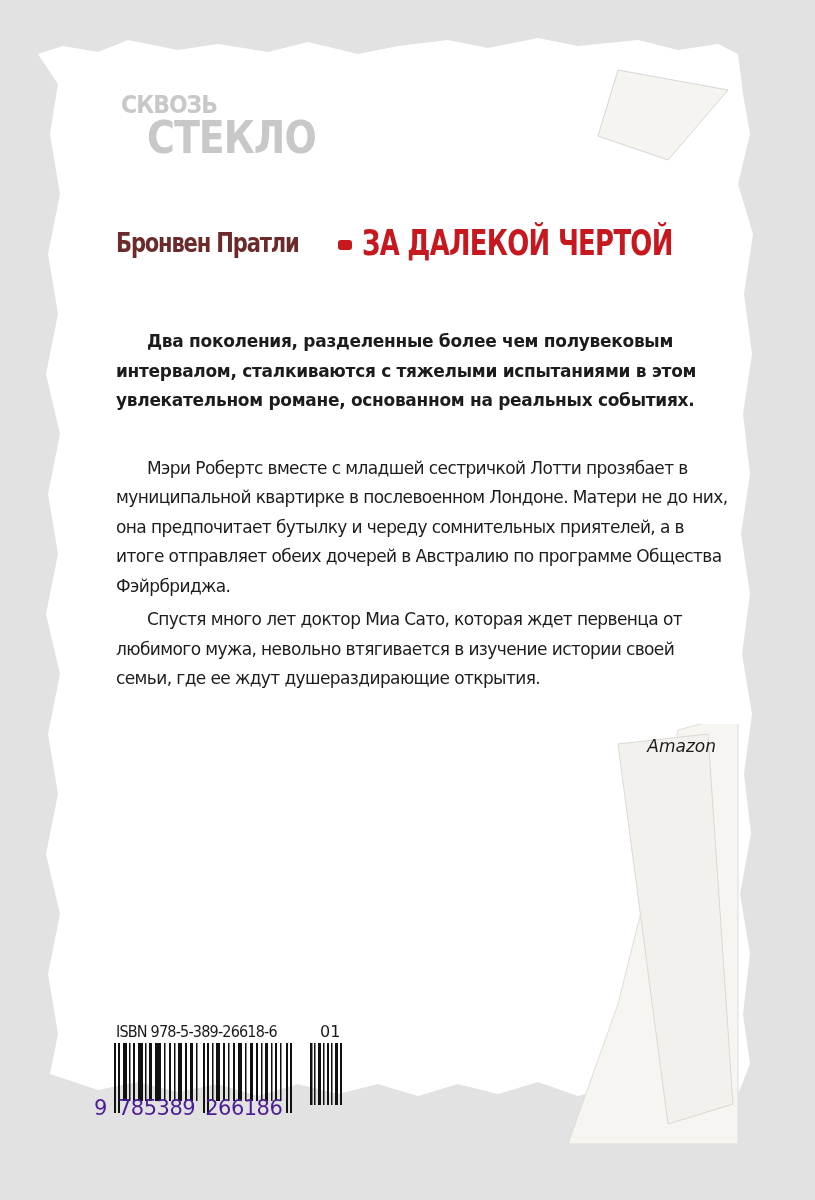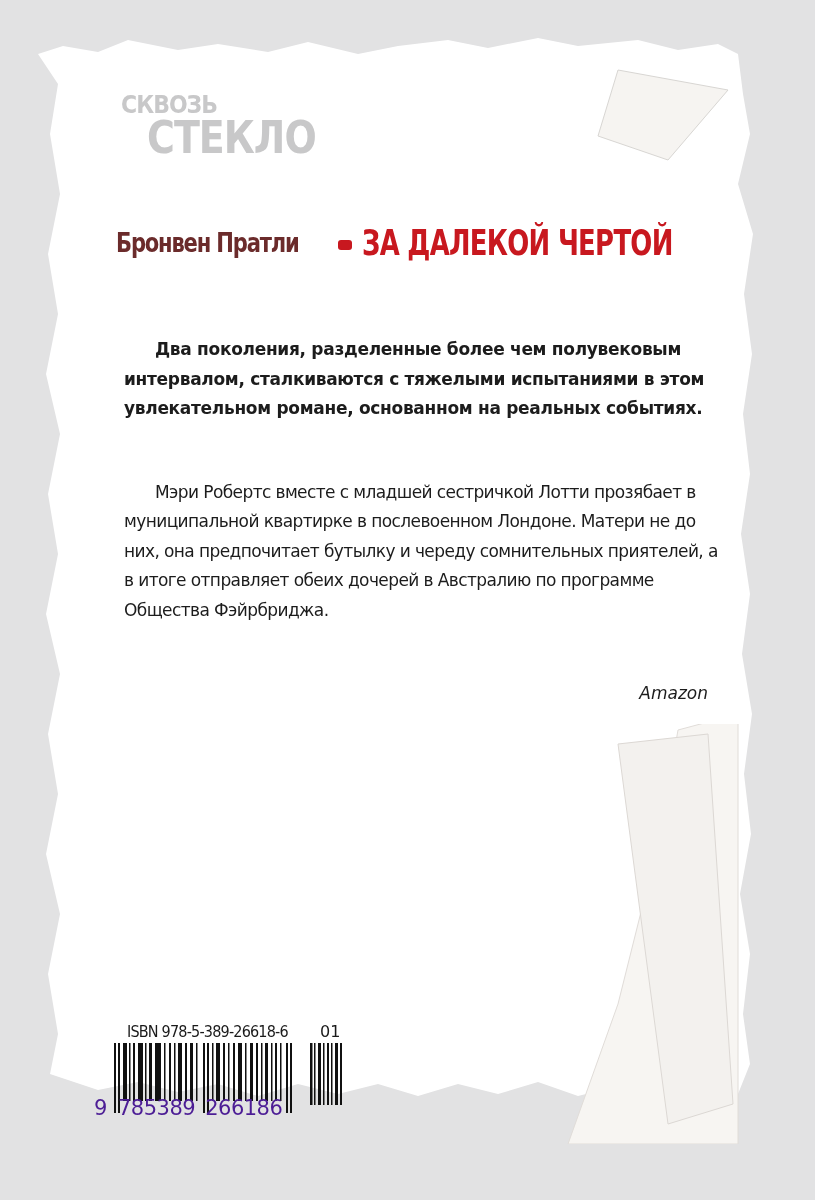--- a/index.html
+++ b/index.html
@@ -33,29 +33,29 @@
     font-family: "DejaVu Sans", sans-serif; font-weight: bold;
   }
   .author { color: #6b2b2b; font-size: 27px; letter-spacing: -1.5px; transform: scaleX(0.78); transform-origin: left center; display:inline-block; width: 222px; }
   .sep { width: 14px; height: 10px; background: #c8181f; border-radius: 3px; margin: 4px 10px 0 0; }
   .book-title { color: #c8181f; font-size: 36px; letter-spacing: -1px; transform: scaleX(0.72); transform-origin: left center; display:inline-block; }
   .blurb {
     position: absolute; left: 112px; top: 323px; width: 620px;
     font-family: "DejaVu Sans", sans-serif; color: #1c1c1c;
     font-size: 17px; line-height: 29.5px;
   }
-  .blurb p { margin: 12px; }
+  .blurb p { margin: 4px; }
   .lead { font-weight: bold; letter-spacing: -0.3px; }
   .indent { text-indent: 31px; }
   .gap { height: 30px; }
   .body-p { letter-spacing: -0.6px; }
   .quote { font-style: italic; font-family: "DejaVu Sans", sans-serif; letter-spacing: -0.6px; }
   .quote-src { text-align: right; font-style: italic; padding-right: 12px; }
   .barcode-wrap { position: absolute; left: 100px; top: 1022px; }
-  .isbn-text { position: absolute; left: 27px; top: 0; font-family: "DejaVu Sans Condensed","DejaVu Sans", sans-serif; font-size: 16px; color:#1a1a1a; letter-spacing:-0.8px; white-space: nowrap; }
+  .isbn-text { position: absolute; left: 16px; top: 0; font-family: "DejaVu Sans Condensed","DejaVu Sans", sans-serif; font-size: 16px; color:#1a1a1a; letter-spacing:-0.8px; white-space: nowrap; }
   .addon-text { position: absolute; left: 220px; top: 0; font-size: 16px; color:#1a1a1a; font-family: "DejaVu Sans", sans-serif; text-align: right; }
   .bars { position: absolute; left: 14px; top: 21px; }
   .addon-bars { position: absolute; left: 210px; top: 21px; }
   .digits { position: absolute; left: -6px; top: 74px; font-family: "DejaVu Sans", sans-serif; font-size: 21px; color:#4c1d95; white-space: nowrap; letter-spacing: -0.5px; }
   .digits .g1 { display:inline-block; width: 22px; }
   .digits .g2 { display:inline-block; margin-left: 2px; }
   .digits .g3 { display:inline-block; margin-left: 10px; }
 </style>
 </head>
 <body>
@@ -81,20 +81,21 @@
 <div class="title-row">
   <span class="author">Бронвен Пратли</span>
   <span class="sep"></span>
   <span class="book-title">ЗА ДАЛЕКОЙ ЧЕРТОЙ</span>
 </div>
 
 <div class="blurb">
   <p class="lead indent">Два поколения, разделенные более чем полувековым интервалом, сталкиваются с тяжелыми испытаниями в этом увлекательном романе, основанном на реальных событиях.</p>
   <div class="gap"></div>
   <p class="indent body-p">Мэри Робертс вместе с младшей сестричкой Лотти прозябает в муниципальной квартирке в послевоенном Лондоне. Матери не до них, она предпочитает бутылку и череду сомнительных приятелей, а в итоге отправляет обеих дочерей в Австралию по программе Общества Фэйрбриджа.</p>
+  <p class="indent body-p">Спустя много лет доктор Миа Сато, которая ждет первенца от любимого мужа, невольно втягивается в изучение истории своей семьи, где ее ждут душераздирающие открытия.</p>
   <div class="gap"></div>
   <p class="quote-src">Amazon</p>
 </div>
 
 <div class="barcode-wrap">
   <span class="isbn-text">ISBN 978-5-389-26618-6</span>
   <span class="addon-text">01</span>
   <svg class="bars" width="185" height="70">
     <g fill="#111">
       <rect x="0" y="0" width="2" height="70"></rect>

